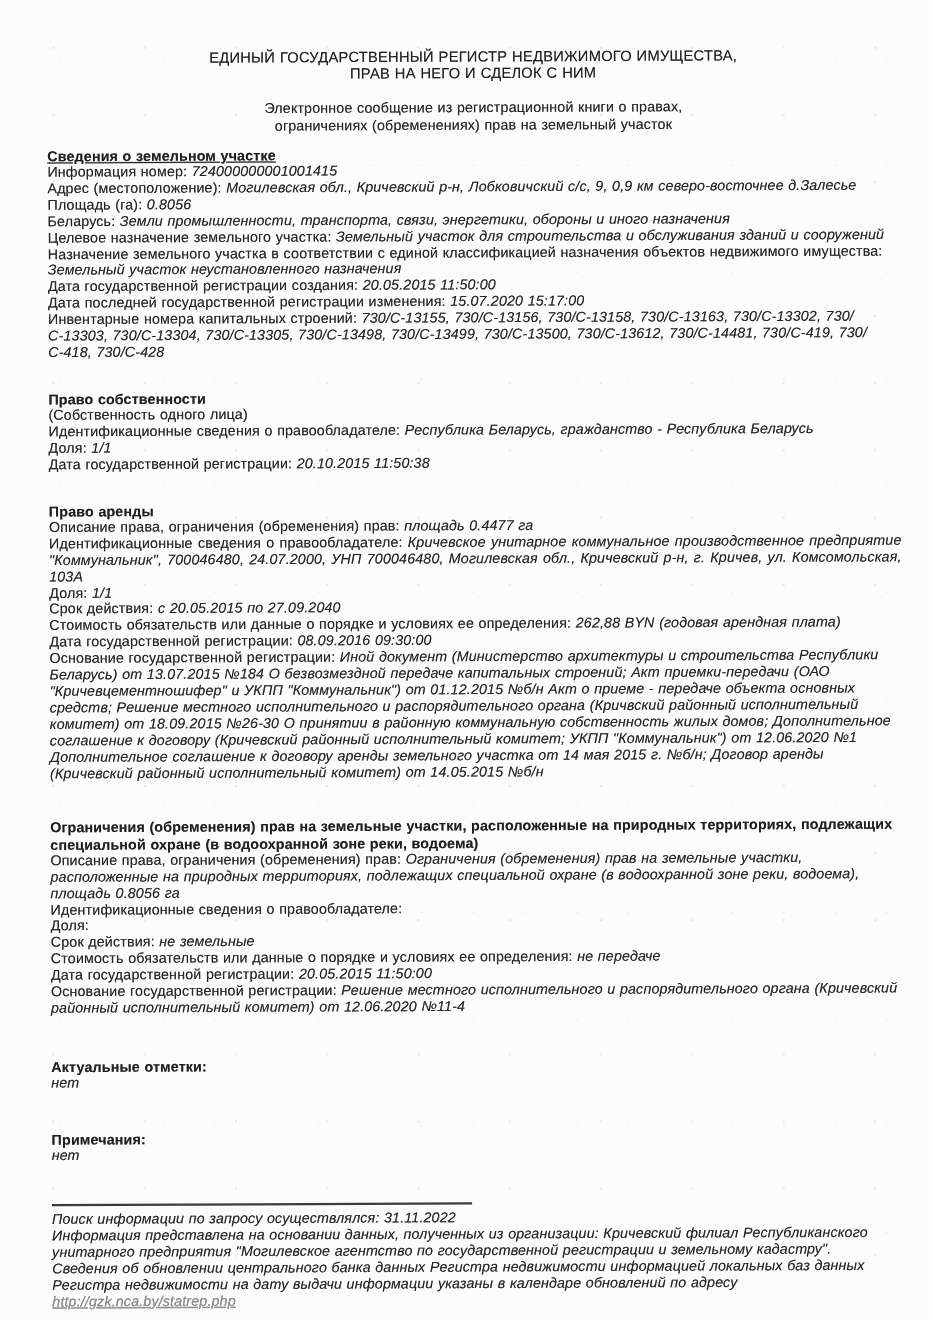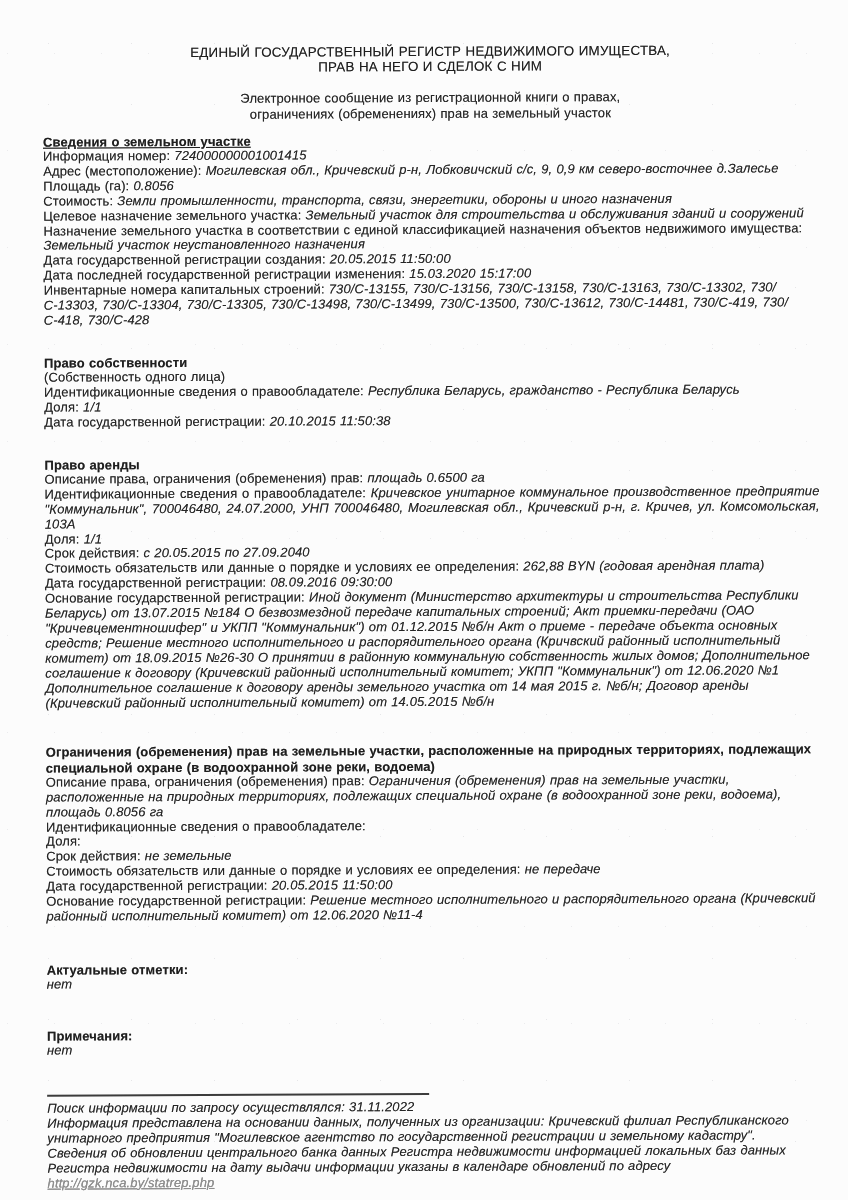--- a/index.html
+++ b/index.html
@@ -60,39 +60,39 @@
         <div>Электронное сообщение из регистрационной книги о правах,</div>
         <div>ограничениях (обременениях) прав на земельный участок</div>
       </div>
     </header>
 
     <section class="sec sec-parcel">
       <h2 class="h underline">Сведения о земельном участке</h2>
       <p class="line"><span class="lbl">Информация номер: </span><span class="val">724000000001001415</span></p>
       <p class="line"><span class="lbl">Адрес (местоположение): </span><span class="val">Могилевская обл., Кричевский р-н, Лобковичский с/с, 9, 0,9 км северо-восточнее д.Залесье</span></p>
       <p class="line"><span class="lbl">Площадь (га): </span><span class="val">0.8056</span></p>
-      <p class="line"><span class="lbl">Стоимость: </span><span class="val">Земли промышленности, транспорта, связи, энергетики, обороны и иного назначения</span></p>
+      <p class="line"><span class="lbl">Беларусь: </span><span class="val">Земли промышленности, транспорта, связи, энергетики, обороны и иного назначения</span></p>
       <p class="line"><span class="lbl">Целевое назначение земельного участка: </span><span class="val">Земельный участок для строительства и обслуживания зданий и сооружений</span></p>
       <p class="line"><span class="lbl">Назначение земельного участка в соответствии с единой классификацией назначения объектов недвижимого имущества: </span><span class="val">Земельный участок неустановленного назначения</span></p>
       <p class="line"><span class="lbl">Дата государственной регистрации создания: </span><span class="val">20.05.2015 11:50:00</span></p>
-      <p class="line"><span class="lbl">Дата последней государственной регистрации изменения: </span><span class="val">15.03.2020 15:17:00</span></p>
+      <p class="line"><span class="lbl">Дата последней государственной регистрации изменения: </span><span class="val">15.07.2020 15:17:00</span></p>
       <p class="line"><span class="lbl">Инвентарные номера капитальных строений: </span><span class="val">730/С-13155, 730/С-13156, 730/С-13158, 730/С-13163, 730/С-13302, 730/С-13303, 730/С-13304, 730/С-13305, 730/С-13498, 730/С-13499, 730/С-13500, 730/С-13612, 730/С-14481, 730/С-419, 730/С-418, 730/С-428</span></p>
     </section>
 
     <section class="sec sec-ownership">
       <h2 class="h">Право собственности</h2>
       <p class="line">(Собственность одного лица)</p>
       <p class="line"><span class="lbl">Идентификационные сведения о правообладателе: </span><span class="val">Республика Беларусь, гражданство - Республика Беларусь</span></p>
       <p class="line"><span class="lbl">Доля: </span><span class="val">1/1</span></p>
       <p class="line"><span class="lbl">Дата государственной регистрации: </span><span class="val">20.10.2015 11:50:38</span></p>
     </section>
 
     <section class="sec sec-lease">
       <h2 class="h">Право аренды</h2>
-      <p class="line"><span class="lbl">Описание права, ограничения (обременения) прав: </span><span class="val">площадь 0.6500 га</span></p>
+      <p class="line"><span class="lbl">Описание права, ограничения (обременения) прав: </span><span class="val">площадь 0.4477 га</span></p>
       <p class="line justify"><span class="lbl">Идентификационные сведения о правообладателе: </span><span class="val">Кричевское унитарное коммунальное производственное предприятие "Коммунальник", 700046480, 24.07.2000, УНП 700046480, Могилевская обл., Кричевский р-н, г. Кричев, ул. Комсомольская, 103А</span></p>
       <p class="line"><span class="lbl">Доля: </span><span class="val">1/1</span></p>
       <p class="line"><span class="lbl">Срок действия: </span><span class="val">с 20.05.2015 по 27.09.2040</span></p>
       <p class="line"><span class="lbl">Стоимость обязательств или данные о порядке и условиях ее определения: </span><span class="val">262,88 BYN (годовая арендная плата)</span></p>
       <p class="line"><span class="lbl">Дата государственной регистрации: </span><span class="val">08.09.2016 09:30:00</span></p>
       <p class="line"><span class="lbl">Основание государственной регистрации: </span><span class="val">Иной документ (Министерство архитектуры и строительства Республики Беларусь) от 13.07.2015 №184 О безвозмездной передаче капитальных строений; Акт приемки-передачи (ОАО "Кричевцементношифер" и УКПП "Коммунальник") от 01.12.2015 №б/н Акт о приеме - передаче объекта основных средств; Решение местного исполнительного и распорядительного органа (Кричвский районный исполнительный комитет) от 18.09.2015 №26-30 О принятии в районную коммунальную собственность жилых домов; Дополнительное соглашение к договору (Кричевский районный исполнительный комитет; УКПП "Коммунальник") от 12.06.2020 №1 Дополнительное соглашение к договору аренды земельного участка от 14 мая 2015 г. №б/н; Договор аренды (Кричевский районный исполнительный комитет) от 14.05.2015 №б/н</span></p>
     </section>
 
     <section class="sec sec-restrictions">
       <h2 class="h">Ограничения (обременения) прав на земельные участки, расположенные на природных территориях, подлежащих специальной охране (в водоохранной зоне реки, водоема)</h2>

